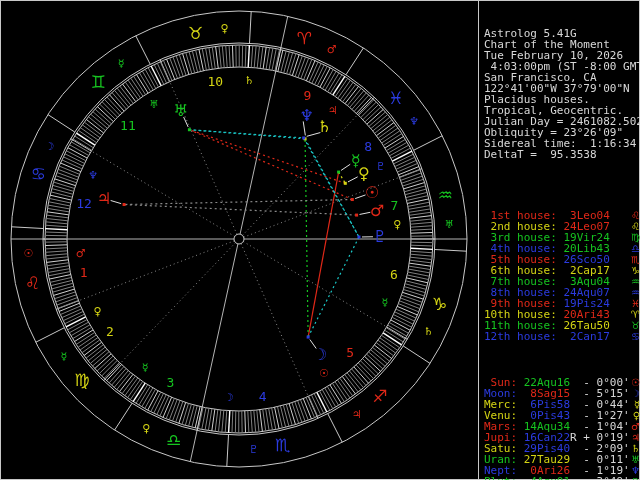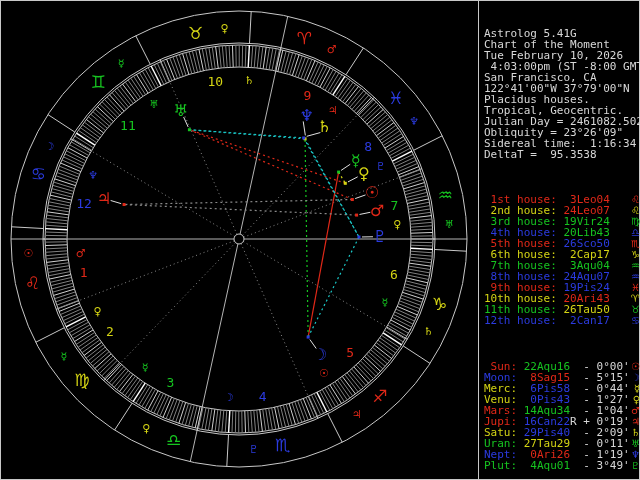--- a/index.html
+++ b/index.html
@@ -5,21 +5,21 @@
   html,body{margin:0;padding:0;background:#000;}
   #screen{position:relative;width:640px;height:480px;background:#000;overflow:hidden;
           font-family:"DejaVu Sans Mono",monospace;}
   #frame{position:absolute;left:0;top:0;width:638px;height:478px;border:1px solid #c8c8c8;}
   #wheel{position:absolute;left:0;top:0;}
   #divider{position:absolute;left:478px;top:0;width:1px;height:480px;background:#c8c8c8;}
   #panel{position:absolute;left:484px;top:6px;width:154px;color:#d8d8d8;
          font-size:11px;line-height:11px;white-space:pre;}
   .prow{position:relative;height:11px;}
   .rglyph{position:absolute;right:-2px;top:0;font-family:"DejaVu Sans",sans-serif;font-size:10px;}
-  #houses-block{margin-top:12px;}
+  #houses-block{margin-top:28px;}
   #planets-block{margin-top:13px;}
   text{font-family:"DejaVu Sans",sans-serif;}
   text.num{font-family:"DejaVu Sans Mono",monospace;}
 </style>
 </head>
 <body>
 
 <div id="screen">
   <svg id="wheel" width="478" height="480">
       <g>

